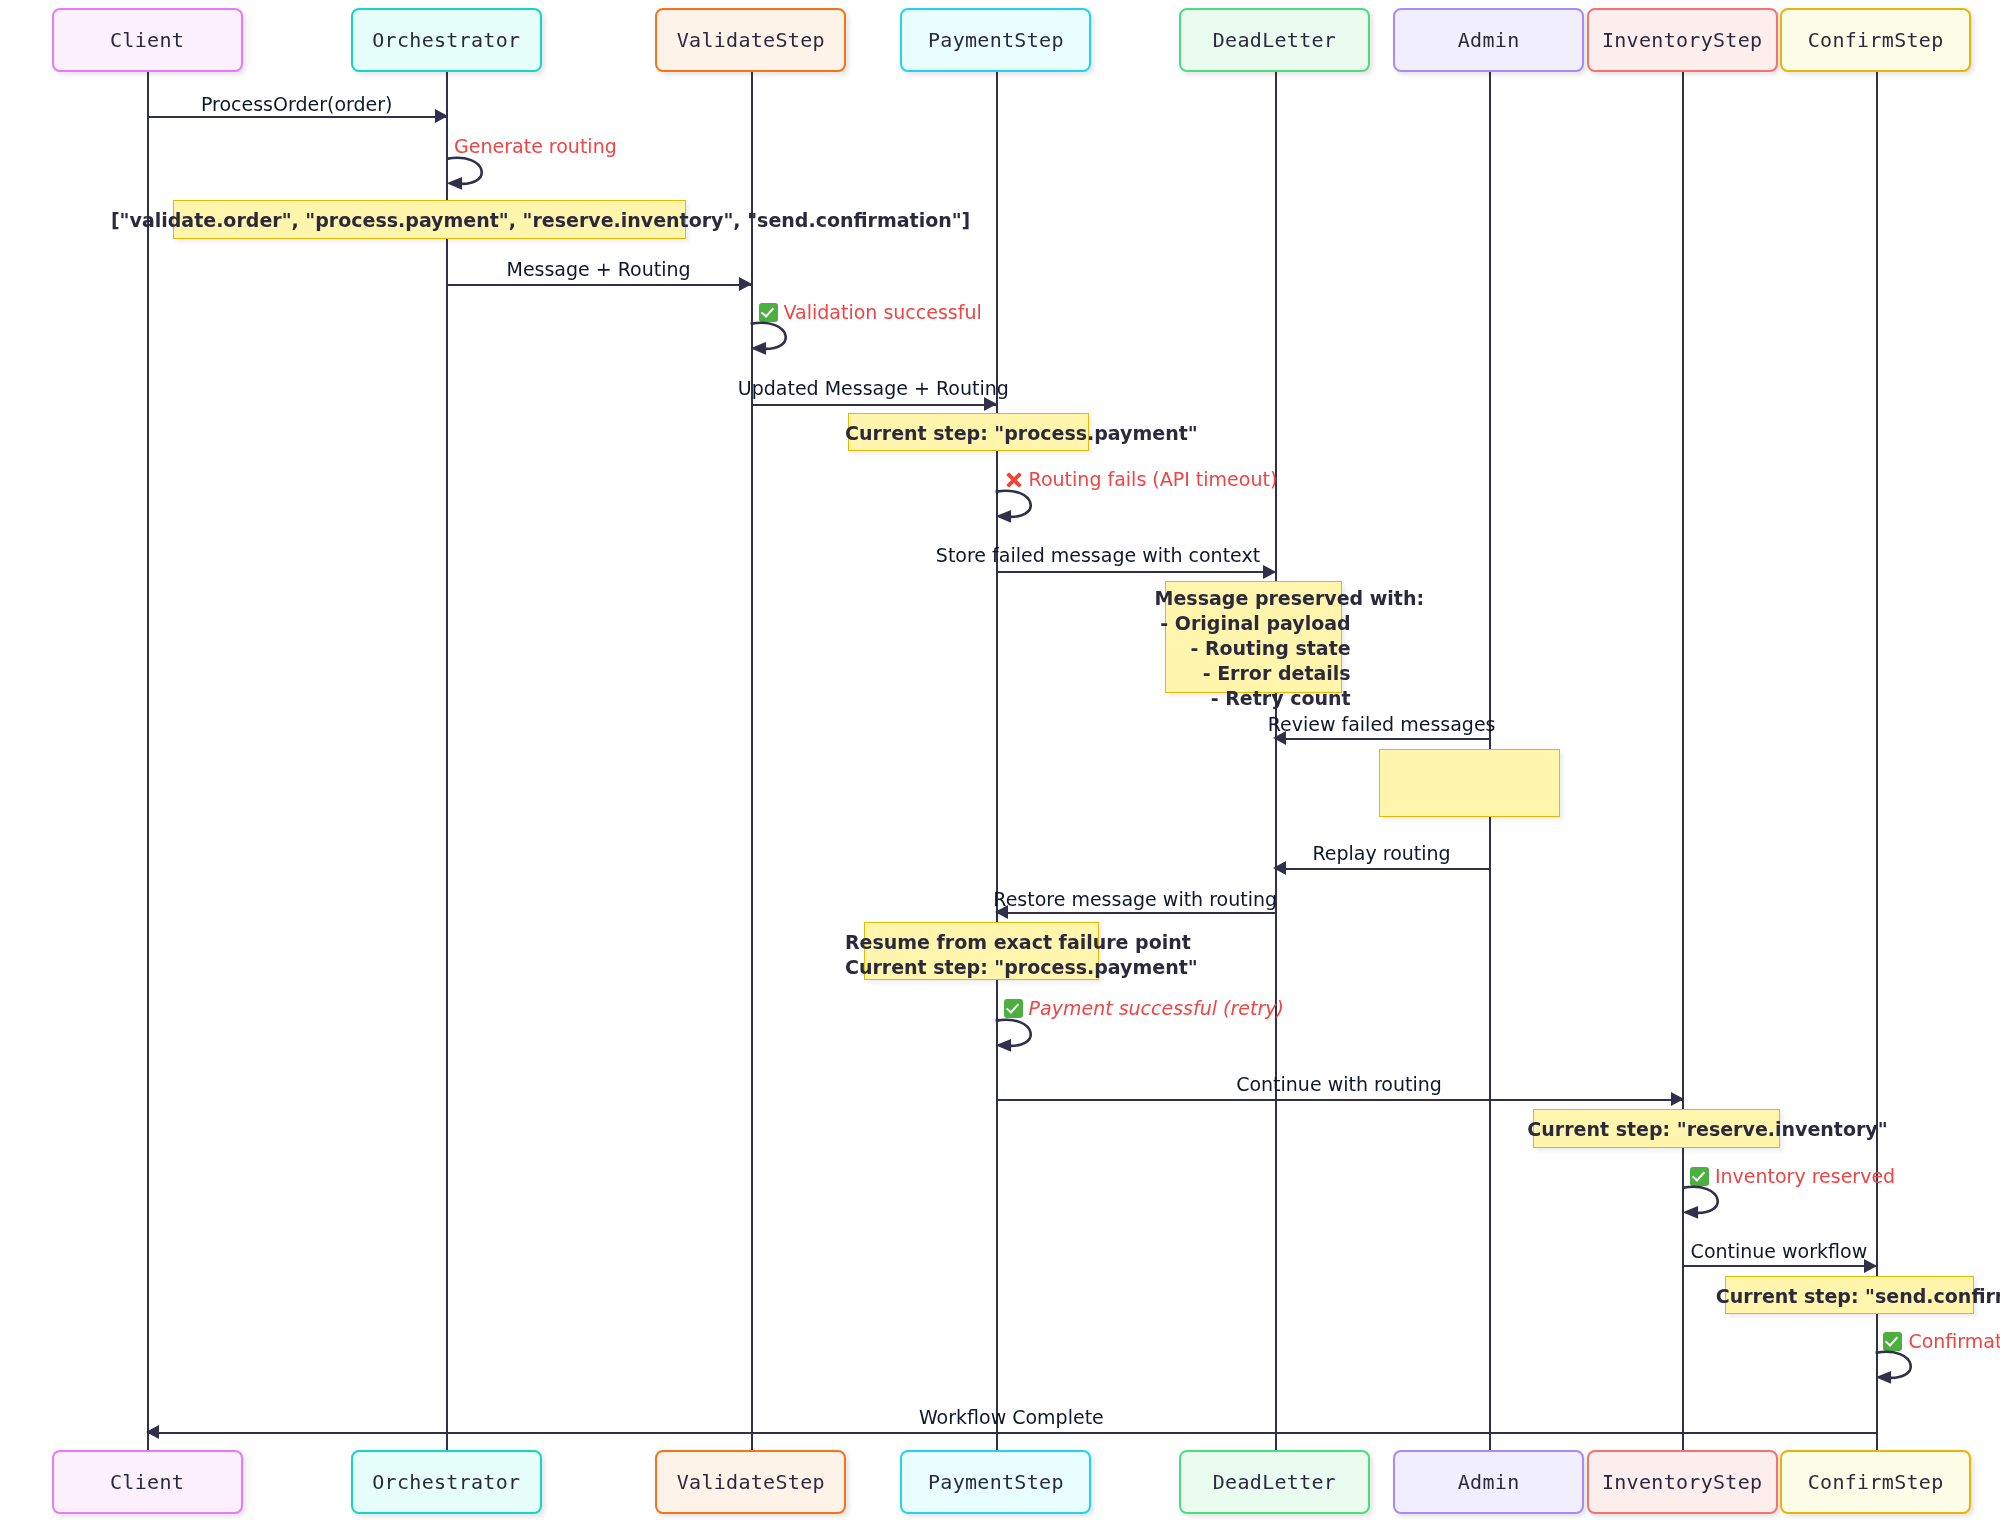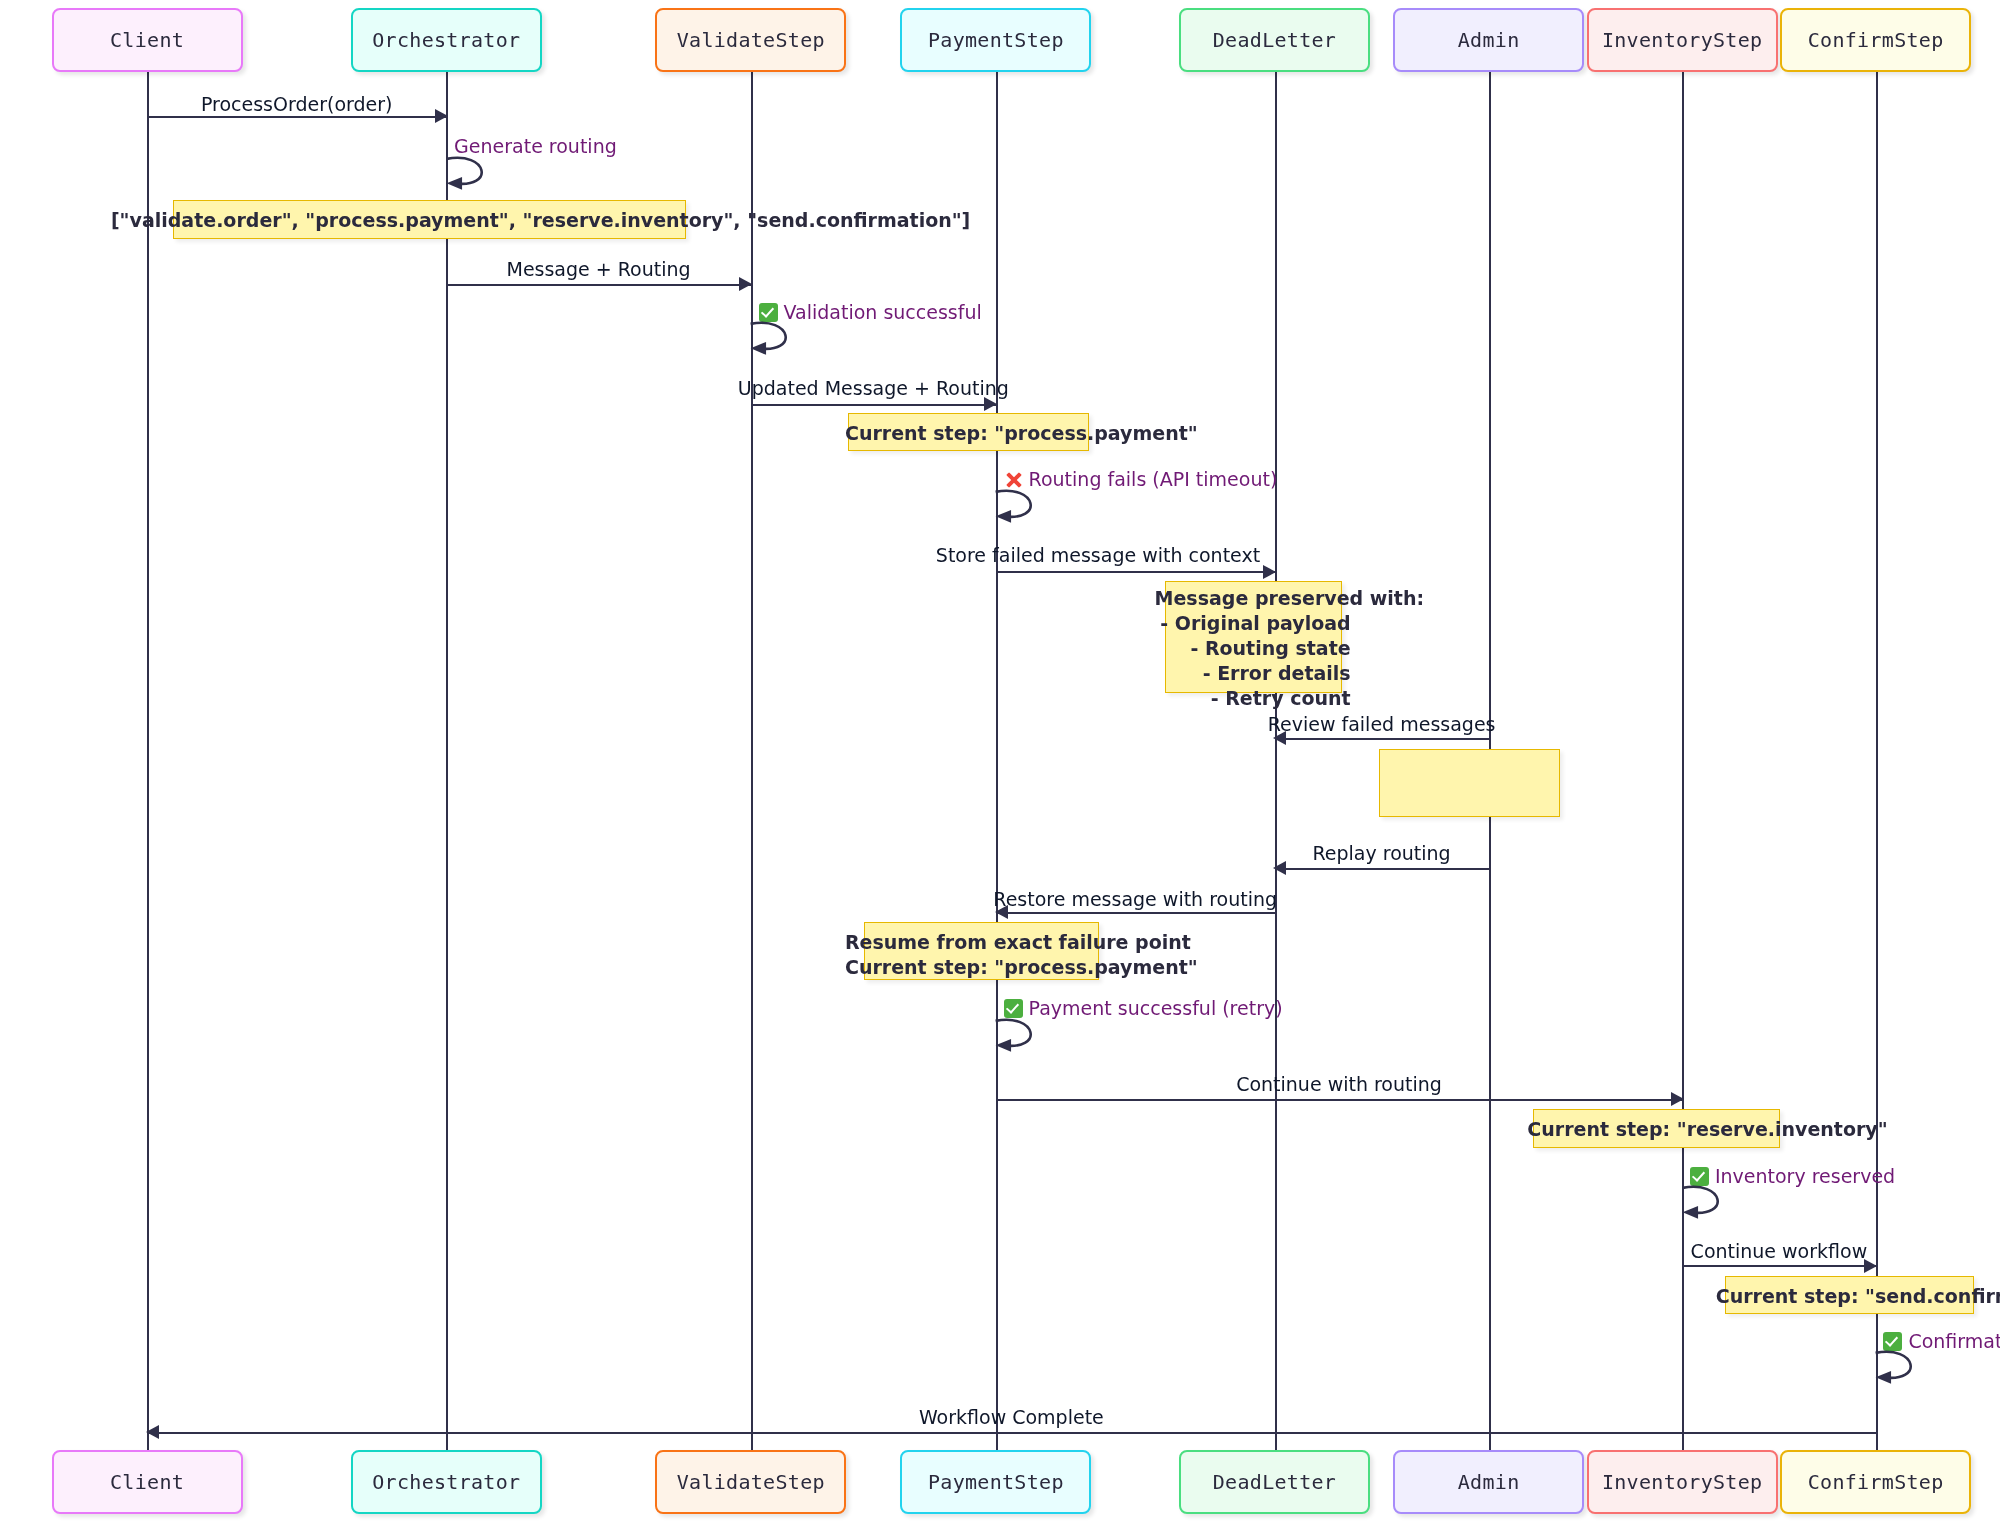--- a/index.html
+++ b/index.html
@@ -37,21 +37,21 @@
   .msg-label{
     position:absolute;
     font-size:19px;
     color:#0f172a;
     white-space:nowrap;
     font-family:"DejaVu Sans","Liberation Sans",sans-serif;
   }
   .self-label{
     position:absolute;
     font-size:19px;
-    color:#701a75;
+    color:#ef4444;
     white-space:nowrap;
     font-family:"DejaVu Sans","Liberation Sans",sans-serif;
   }
   .selfloop{position:absolute;}
 
   .note{
     position:absolute;
     background:#fff5ad;
     border:1.5px solid #e6b800;
     box-sizing:border-box;
@@ -147,21 +147,21 @@
     <div class="self-label" style="top: 300.57px; left: 758.52px;"><span class="emoji check"></span><span>Validation successful</span></div>
     <div class="selfloop" style="left: 748.2px; top: 319.92px;"><svg width="59.34" height="38.7" viewBox="0 0 46 30">
         <path d="M2 3 C 34 -3, 40 26, 8 22" fill="none" stroke="#30304a" stroke-width="2"></path>
         <path d="M14 17 L2 22 L14 27 Z" fill="#30304a"></path>
       </svg></div>
     <div class="self-label" style="top: 468.27px; left: 1003.62px;"><span class="emoji cross"></span><span>Routing fails (API timeout)</span></div>
     <div class="selfloop" style="left: 993.3px; top: 487.62px;"><svg width="59.34" height="38.7" viewBox="0 0 46 30">
         <path d="M2 3 C 34 -3, 40 26, 8 22" fill="none" stroke="#30304a" stroke-width="2"></path>
         <path d="M14 17 L2 22 L14 27 Z" fill="#30304a"></path>
       </svg></div>
-    <div class="self-label" style="top: 997.17px; left: 1003.62px;"><span class="emoji check"></span><span>Payment successful (retry)</span></div>
+    <div class="self-label" style="top: 997.17px; left: 1003.62px; font-style: italic;"><span class="emoji check"></span><span>Payment successful (retry)</span></div>
     <div class="selfloop" style="left: 993.3px; top: 1016.52px;"><svg width="59.34" height="38.7" viewBox="0 0 46 30">
         <path d="M2 3 C 34 -3, 40 26, 8 22" fill="none" stroke="#30304a" stroke-width="2"></path>
         <path d="M14 17 L2 22 L14 27 Z" fill="#30304a"></path>
       </svg></div>
     <div class="self-label" style="top: 1164.87px; left: 1689.9px;"><span class="emoji check"></span><span>Inventory reserved</span></div>
     <div class="selfloop" style="left: 1679.58px; top: 1184.22px;"><svg width="59.34" height="38.7" viewBox="0 0 46 30">
         <path d="M2 3 C 34 -3, 40 26, 8 22" fill="none" stroke="#30304a" stroke-width="2"></path>
         <path d="M14 17 L2 22 L14 27 Z" fill="#30304a"></path>
       </svg></div>
     <div class="self-label" style="top: 1329.99px; left: 1883.4px;"><span class="emoji check"></span><span>Confirmation sent</span></div>

